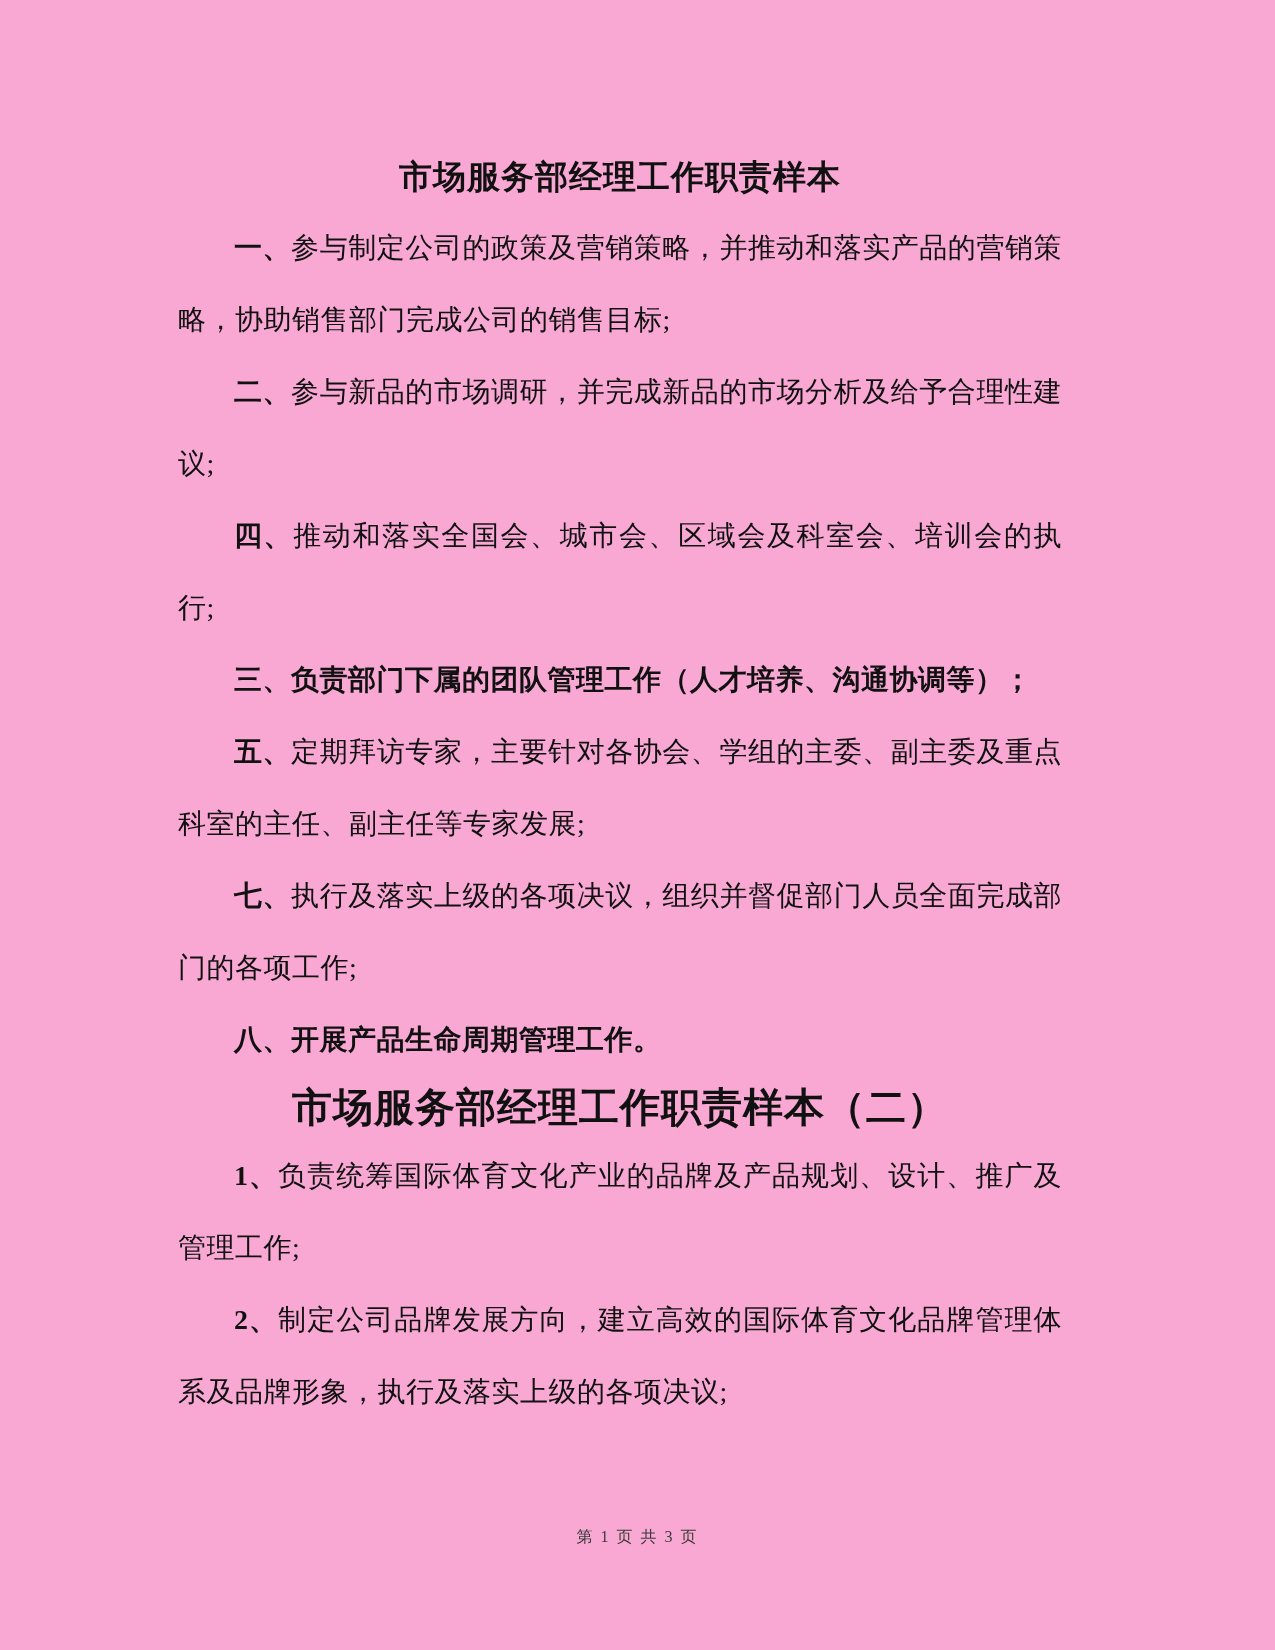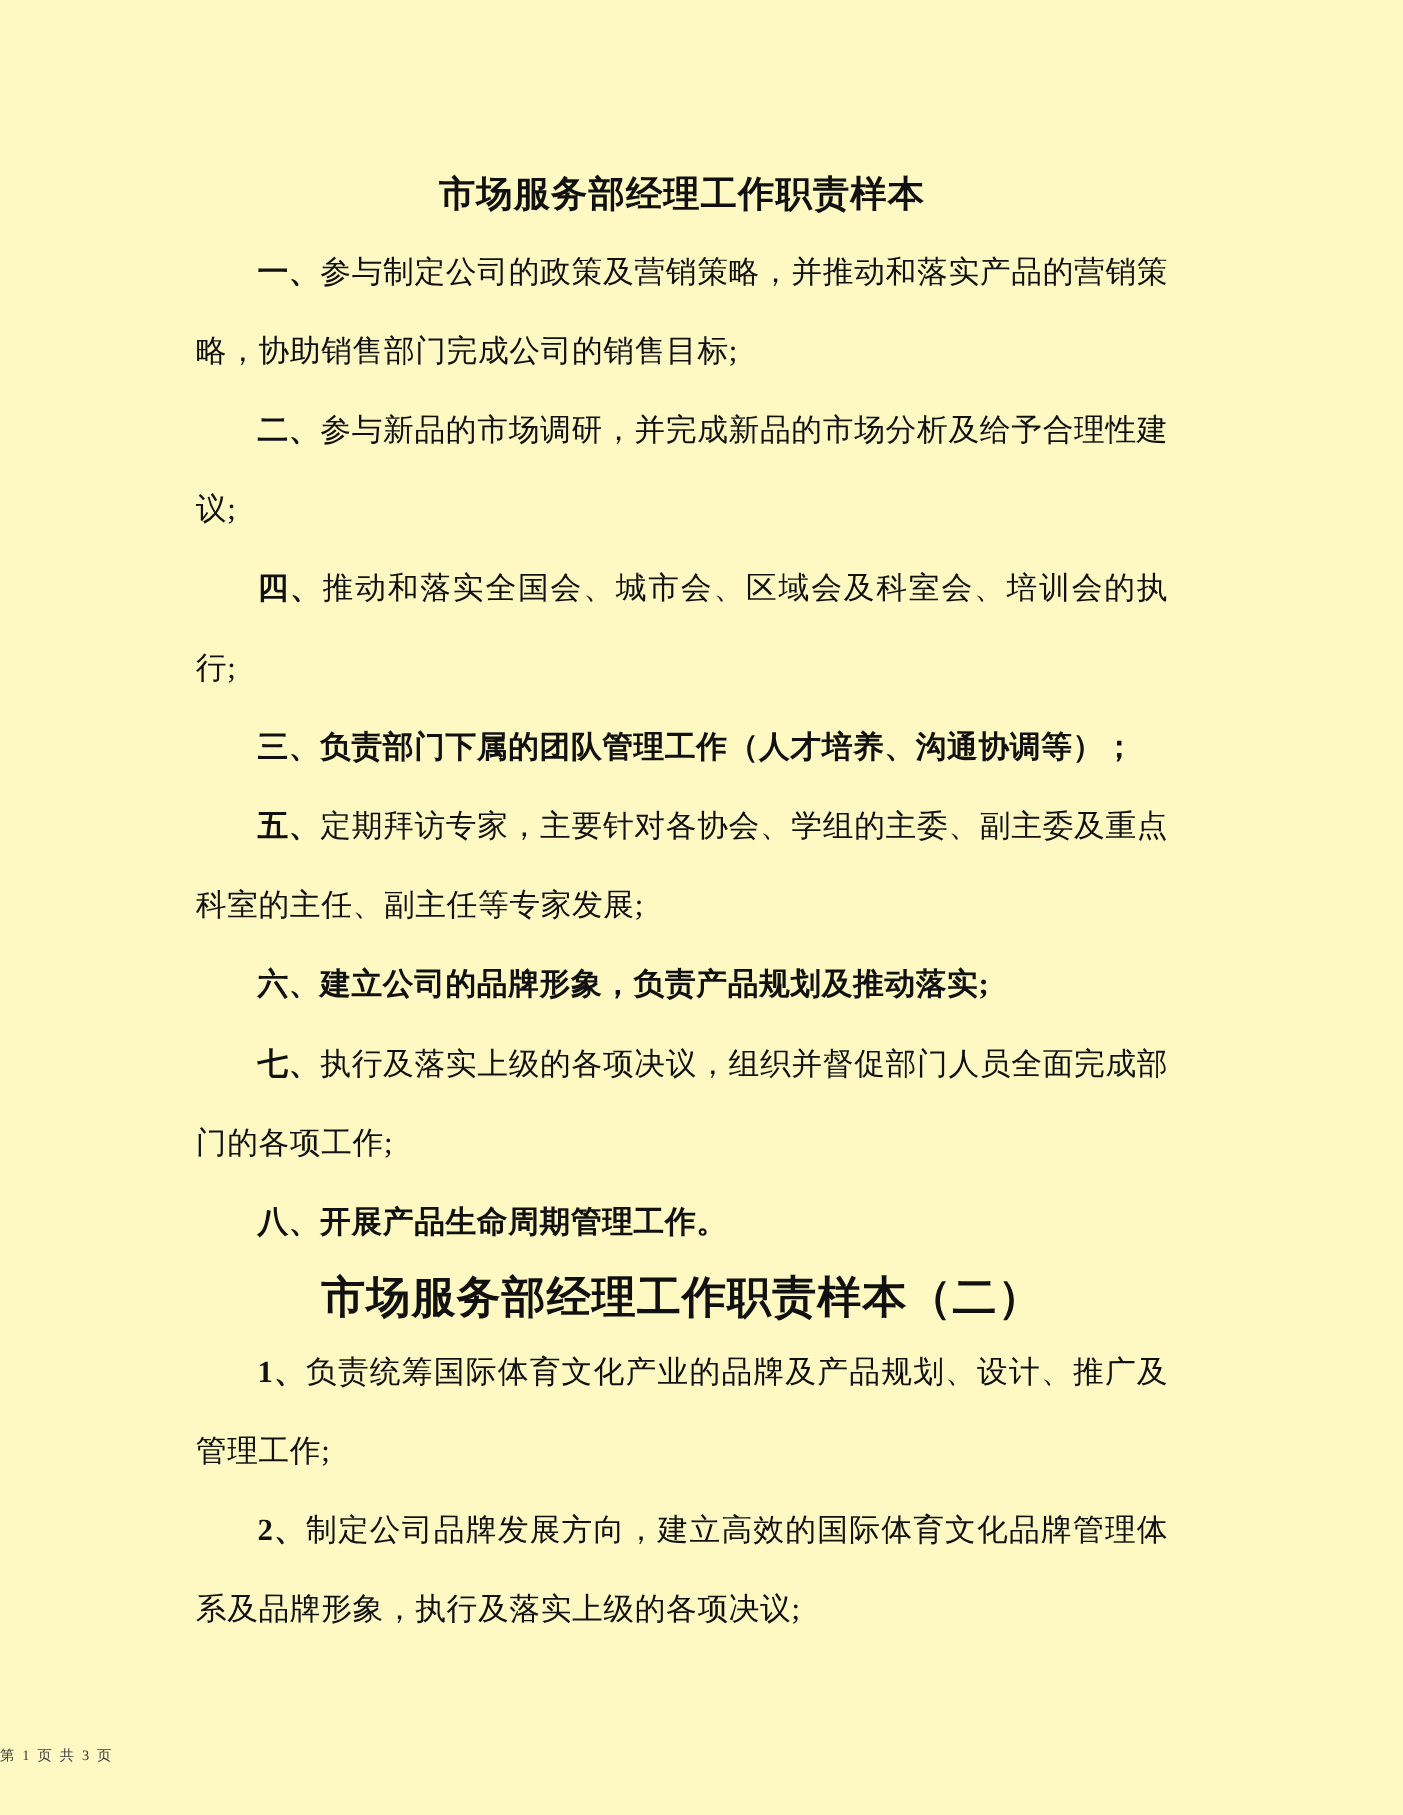--- a/index.html
+++ b/index.html
@@ -4,21 +4,21 @@
 <style>
   html, body {
     margin: 0;
     padding: 0;
     background: #ffffff;
   }
   .page {
     position: relative;
     width: 1275px;
     height: 1650px;
-    background: #fef9c3;
+    background: #f9a8d4;
     overflow: hidden;
     font-family: "Liberation Serif", "DejaVu Serif", serif;
     color: #111111;
   }
   .content {
     position: absolute;
     top: 142px;
     left: 178px;
     width: 884px;
   }
@@ -50,22 +50,23 @@
   .para .num {
     font-weight: bold;
   }
   .para.bold {
     font-weight: bold;
   }
   .footer {
     position: absolute;
     left: 0;
     right: 0;
-    top: 1587px;
-    font-size: 13px;
+    top: 1527px;
+    text-align: center;
+    font-size: 16px;
     color: #3a3a3a;
     letter-spacing: 2px;
   }
 </style>
 </head>
 <body>
 
 <div class="page">
   <div class="content">
 
@@ -74,21 +75,20 @@
     <p class="para"><span class="num">一、</span><span>参与制定公司的政策及营销策略，并推动和落实产品的营销策略，协助销售部门完成公司的销售目标;</span></p>
 
     <p class="para"><span class="num">二、</span><span>参与新品的市场调研，并完成新品的市场分析及给予合理性建议;</span></p>
 
     <p class="para"><span class="num">四、</span><span>推动和落实全国会、城市会、区域会及科室会、培训会的执行;</span></p>
 
     <p class="para bold"><span class="num">三、</span><span>负责部门下属的团队管理工作（人才培养、沟通协调等）；</span></p>
 
     <p class="para"><span class="num">五、</span><span>定期拜访专家，主要针对各协会、学组的主委、副主委及重点科室的主任、副主任等专家发展;</span></p>
 
-    <p class="para bold"><span class="num">六、</span><span>建立公司的品牌形象，负责产品规划及推动落实;</span></p>
 
     <p class="para"><span class="num">七、</span><span>执行及落实上级的各项决议，组织并督促部门人员全面完成部门的各项工作;</span></p>
 
     <p class="para bold"><span class="num">八、</span><span>开展产品生命周期管理工作。</span></p>
 
     <h2 class="doc-subtitle">市场服务部经理工作职责样本（二）</h2>
 
     <p class="para"><span class="num">1、</span><span>负责统筹国际体育文化产业的品牌及产品规划、设计、推广及管理工作;</span></p>
 
     <p class="para"><span class="num">2、</span><span>制定公司品牌发展方向，建立高效的国际体育文化品牌管理体系及品牌形象，执行及落实上级的各项决议;</span></p>

